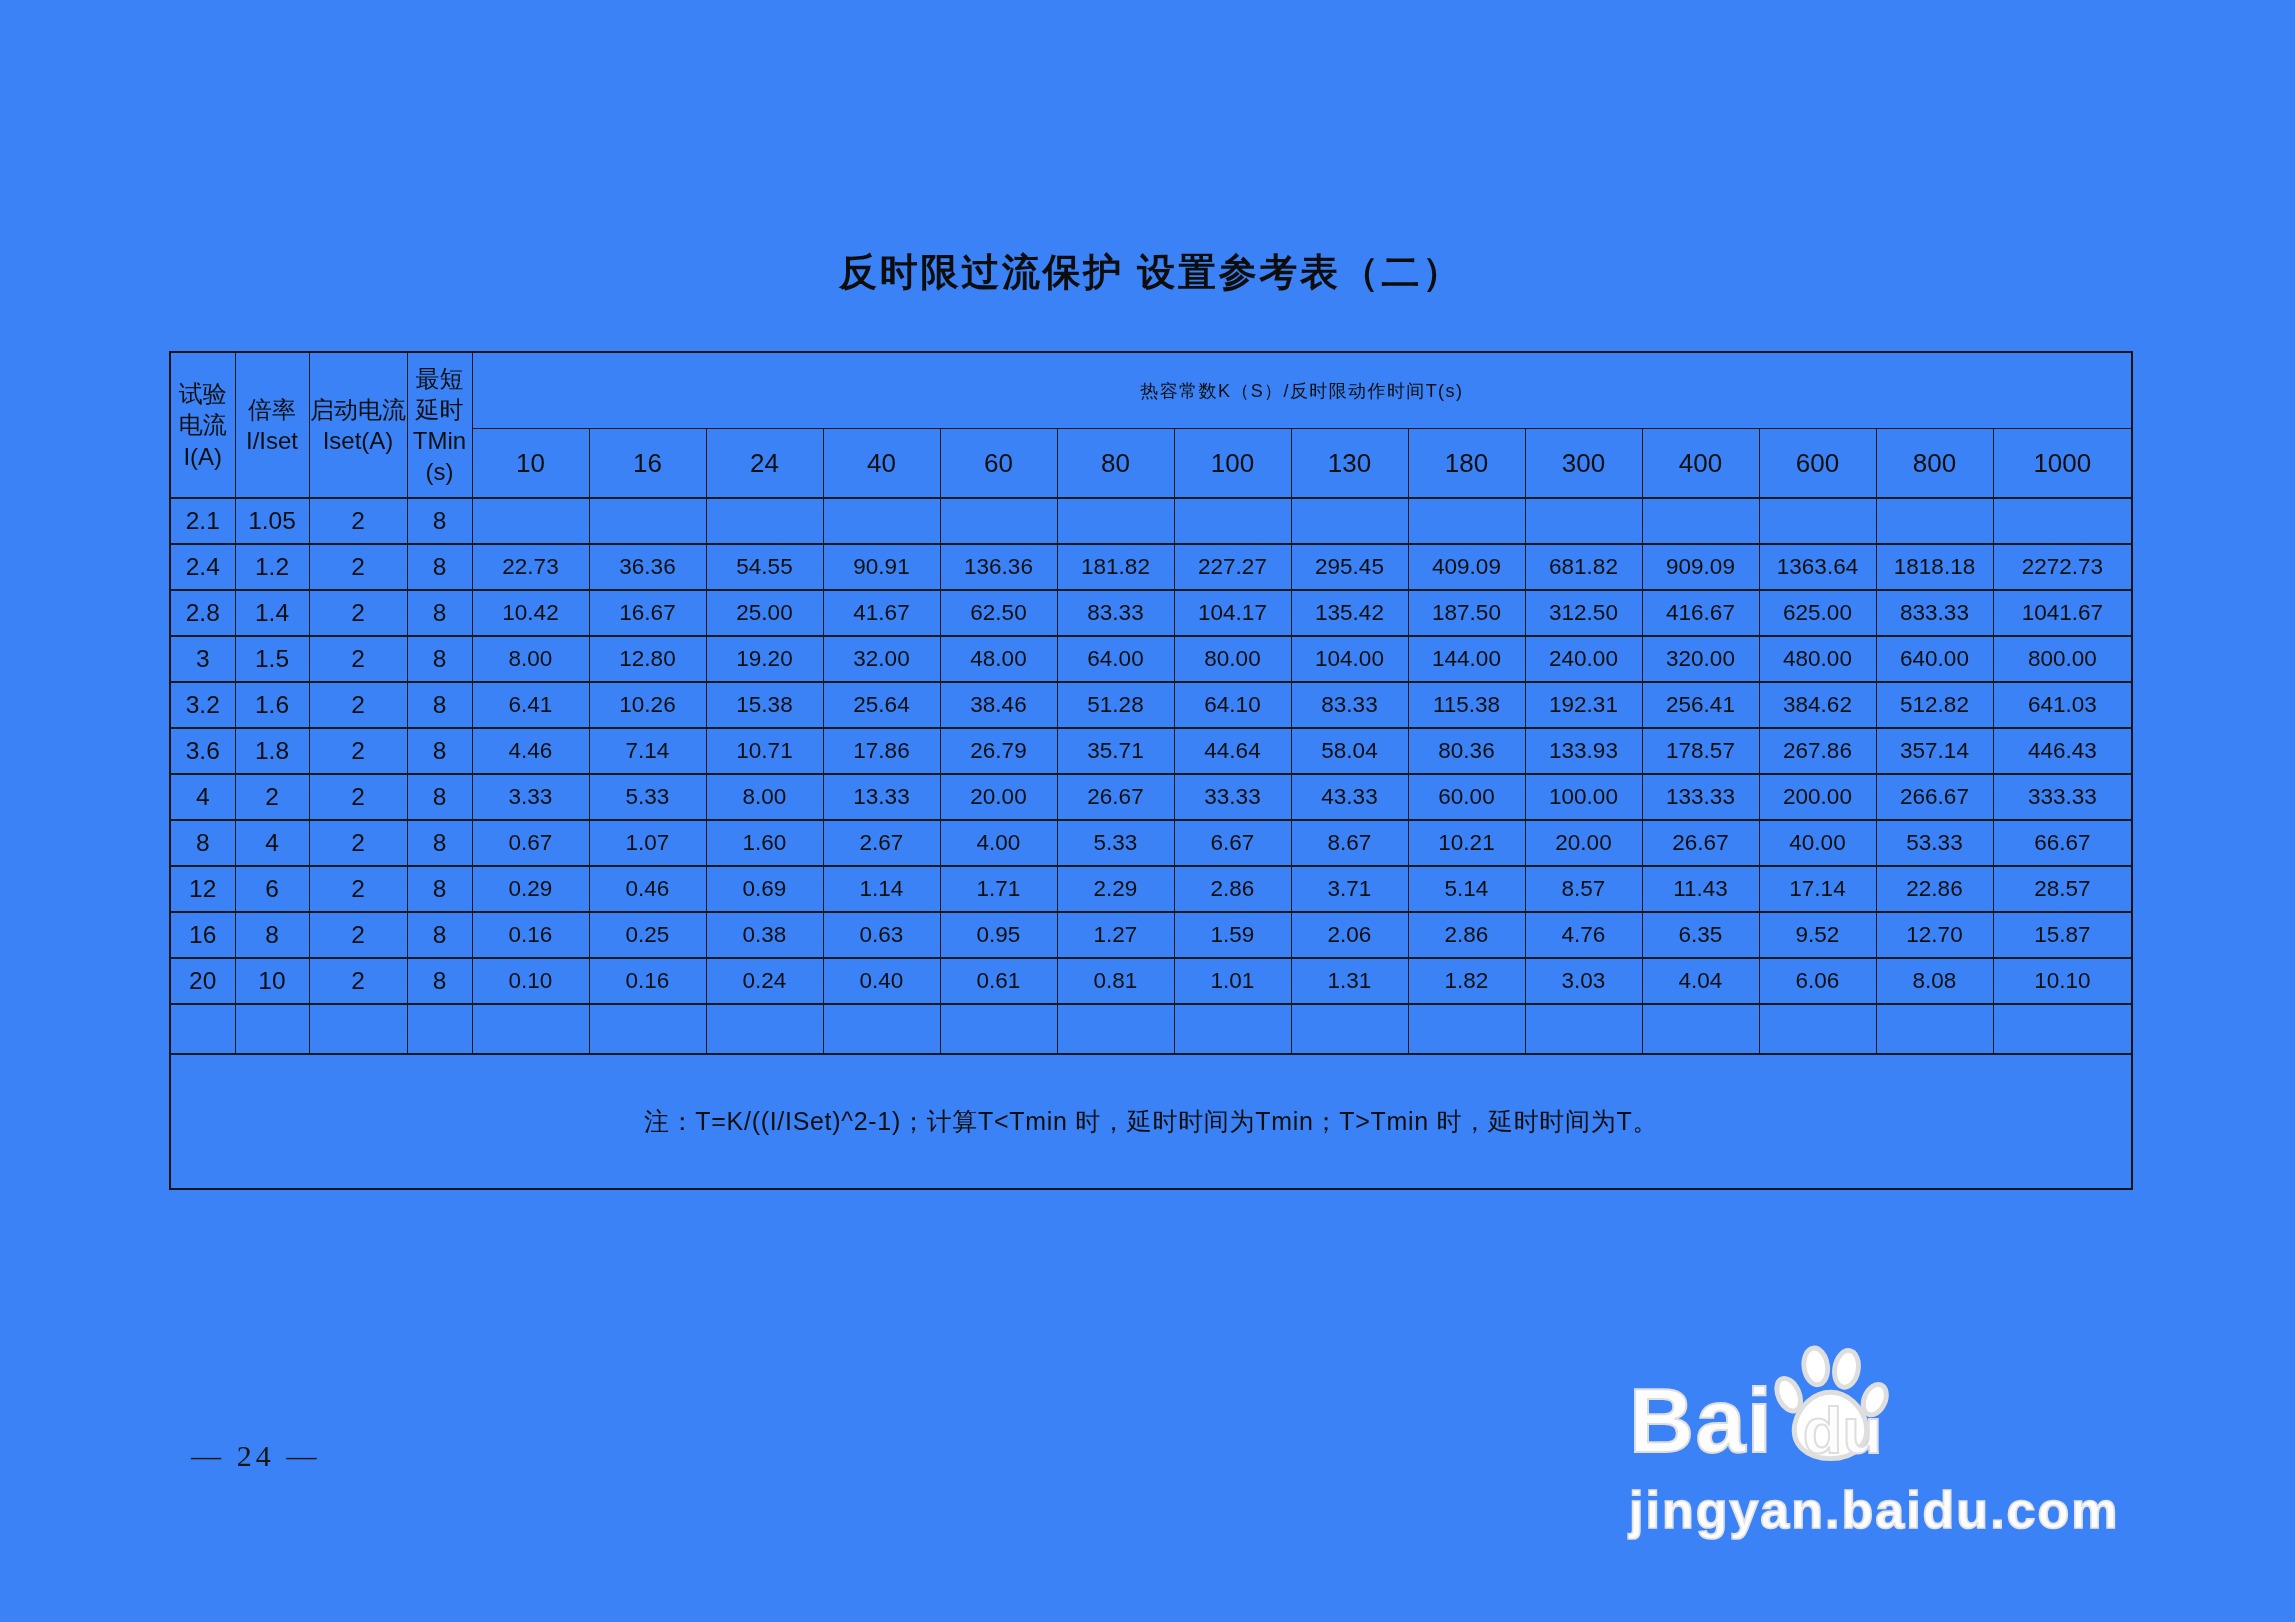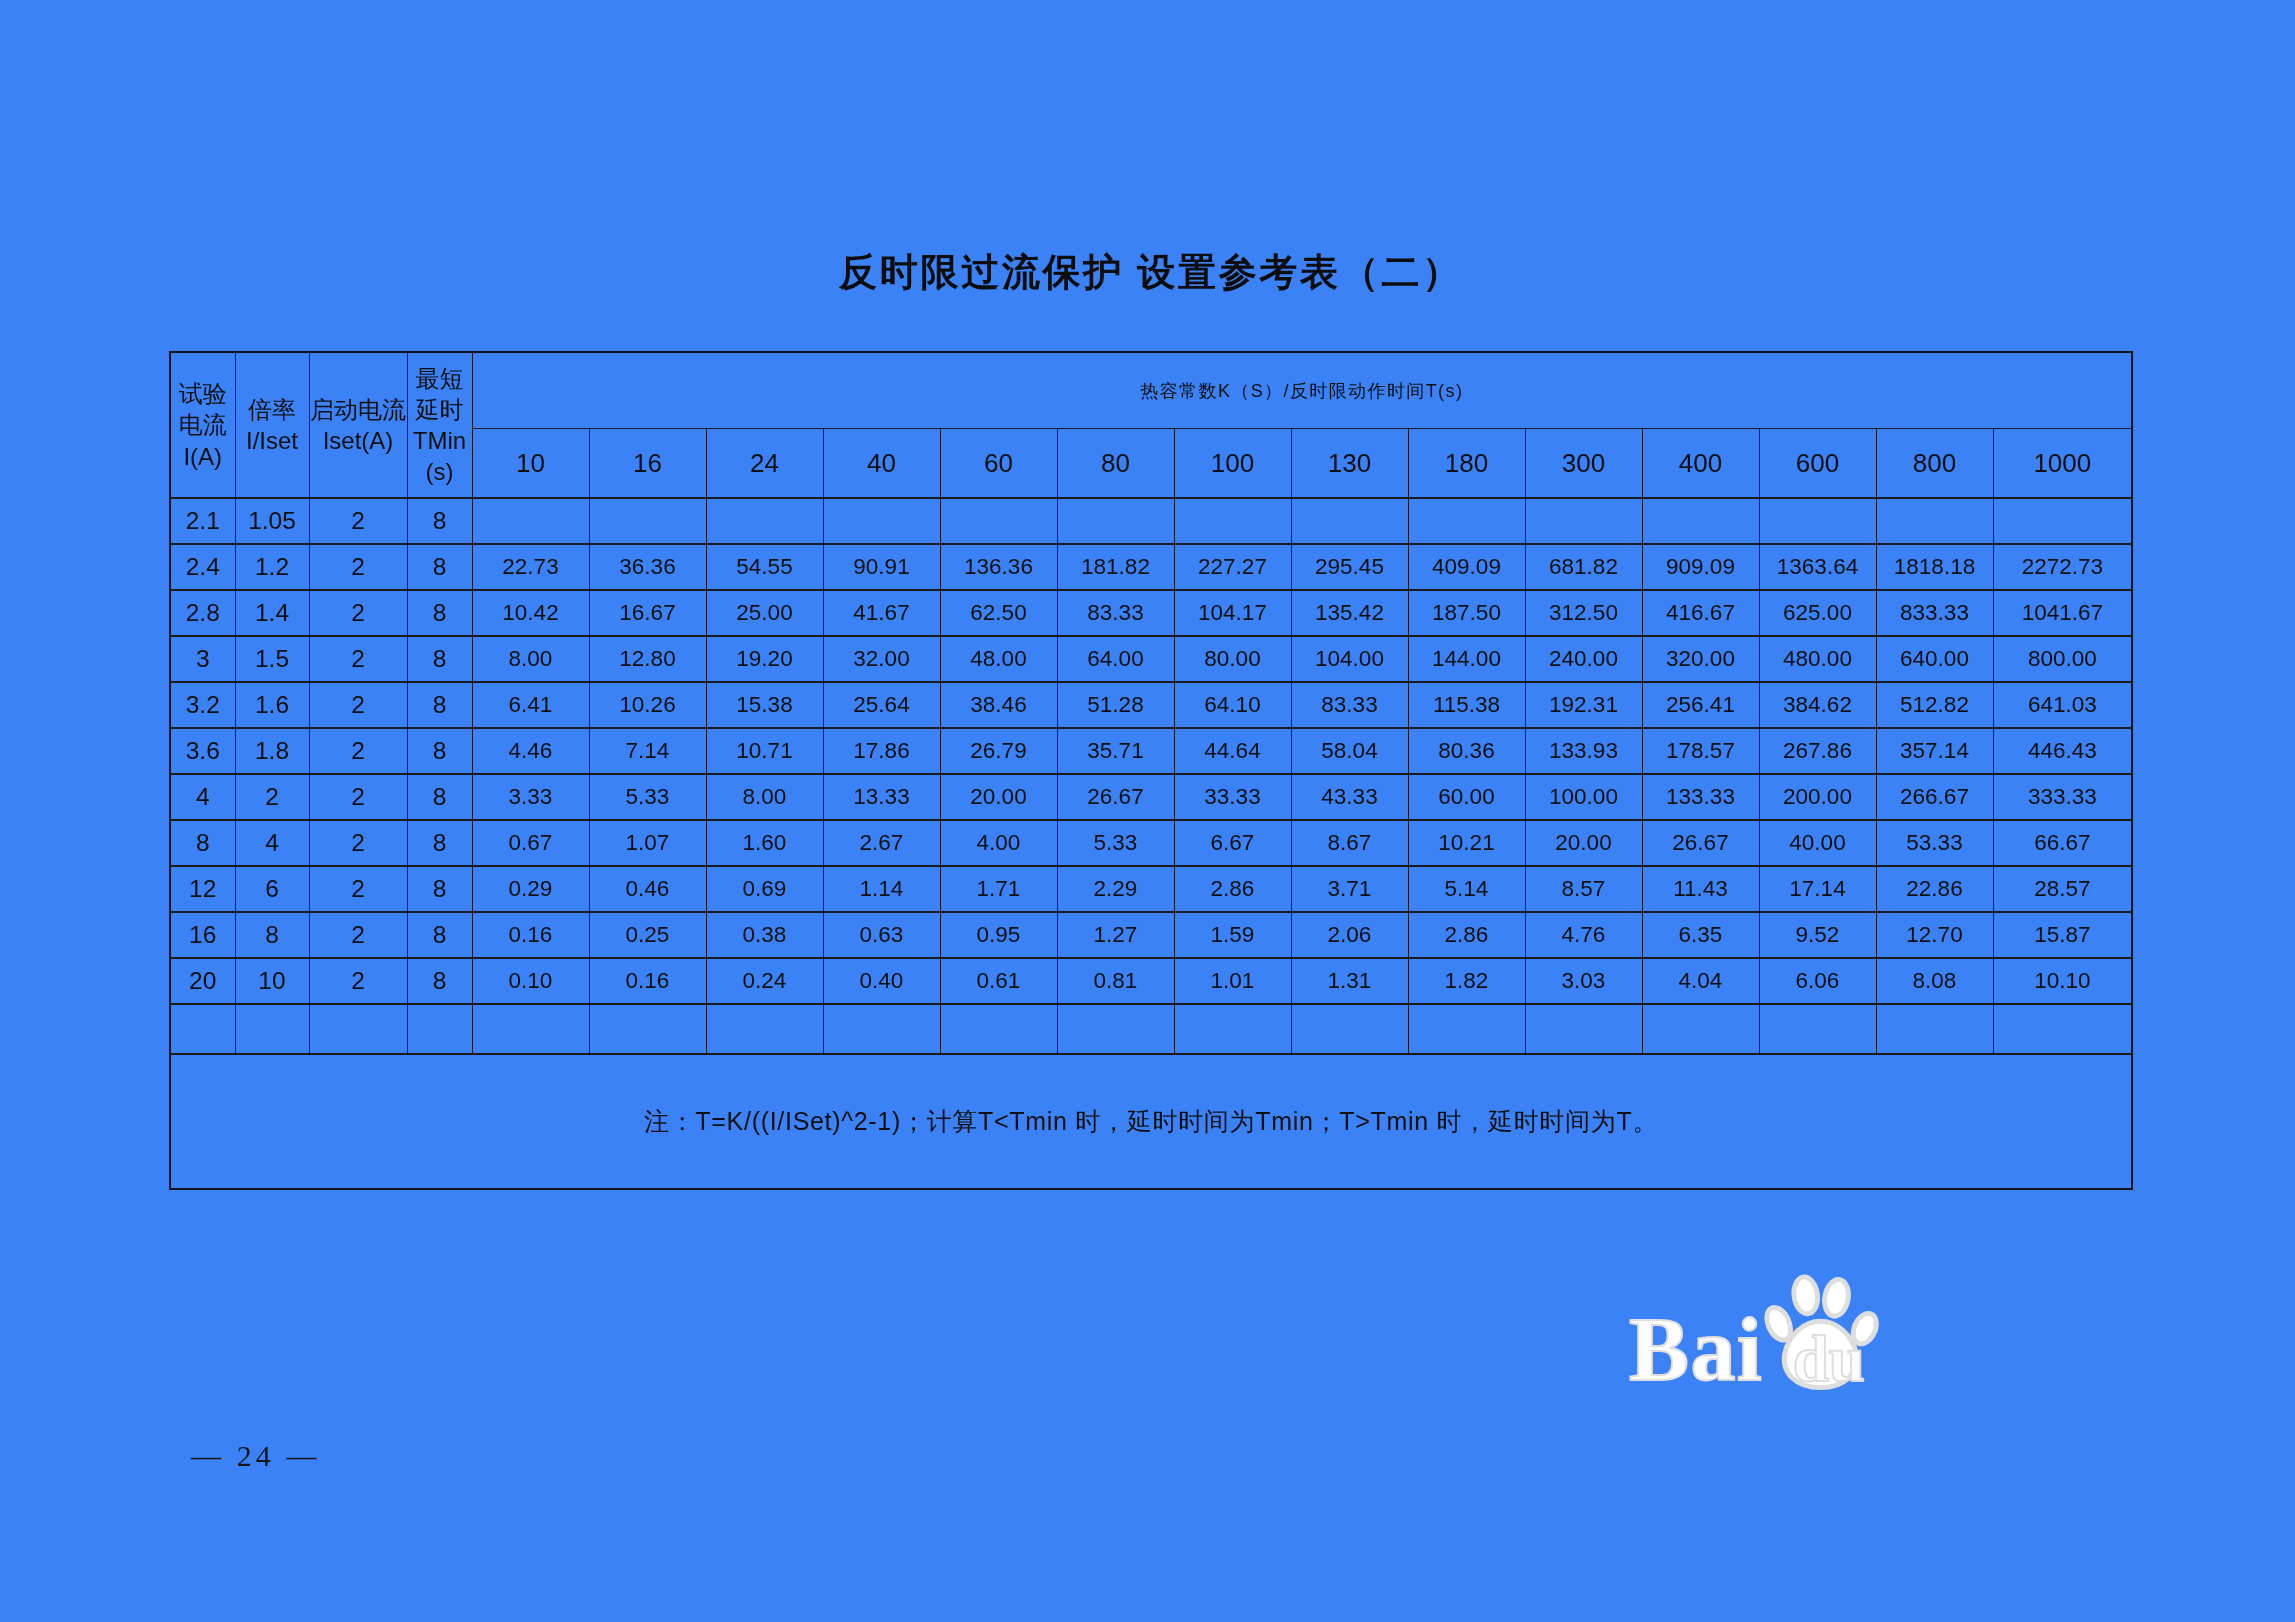--- a/index.html
+++ b/index.html
@@ -23,22 +23,22 @@
   .ref-table tbody td{height:44px;font-size:22.5px;border-top-width:2px;}
   .ref-table tbody td.param{font-size:24.5px;}
   .ref-table tbody tr.empty-row td{height:48px;}
   .ref-table tr.note-row td{height:133px;font-size:25px;letter-spacing:0.7px;border-top-width:2px;}
 
   
   .page-number{position:absolute;left:191px;top:1439px;font-family:"Liberation Serif","DejaVu Serif",serif;
     font-size:30px;color:#161616;letter-spacing:4.1px;}
 
   
-  .watermark{position:absolute;left:1629px;top:1273px;width:566px;
-    color:#fdfdfd;-webkit-text-stroke:2px #dedede;font-weight:bold;line-height:1;font-family:Liberation Serif, serif;}
+  .watermark{position:absolute;left:1629px;top:1344px;width:566px;
+    color:#fdfdfd;-webkit-text-stroke:2px #dedede;font-weight:bold;line-height:1;}
   .wm-logo-row{display:flex;align-items:flex-end;}
   .wm-bai{font-size:90px;letter-spacing:1.4px;}
   .wm-paw{width:123px;height:126px;margin:0 -9.5px -4.1px -4.1px;flex:0 0 auto;}
   .wm-du{font-size:65px;margin-left:-80px;margin-bottom:3px;position:relative;}
   .wm-cn{font-size:86px;margin-left:17.7px;letter-spacing:4.1px;}
   .wm-url{font-size:52px;margin-top:17.7px;letter-spacing:2px;-webkit-text-stroke:1.7px #e2e2e2;}
 </style>
 </head>
 <body>
 
@@ -357,16 +357,17 @@
         <g fill="#ffffff" stroke="#dedede" stroke-width="4">
           <ellipse cx="38" cy="17" rx="9.5" ry="15" transform="rotate(-8 38 17)"></ellipse>
           <ellipse cx="63" cy="19" rx="9.5" ry="15" transform="rotate(10 63 19)"></ellipse>
           <ellipse cx="16" cy="40" rx="8.5" ry="14" transform="rotate(-24 16 40)"></ellipse>
           <ellipse cx="86" cy="44" rx="8.5" ry="13" transform="rotate(24 86 44)"></ellipse>
           <path d="M50,38 C63,38 76,49 79,64 C82,80 70,92 50,92 C30,92 18,80 21,64 C24,49 37,38 50,38 Z"></path>
         </g>
       </svg>
       <span class="wm-du">du</span>
     </div>
+    <div class="wm-url">jingyan.baidu.com</div>
   </div>
 
 </div>
 
 
 </body></html>

